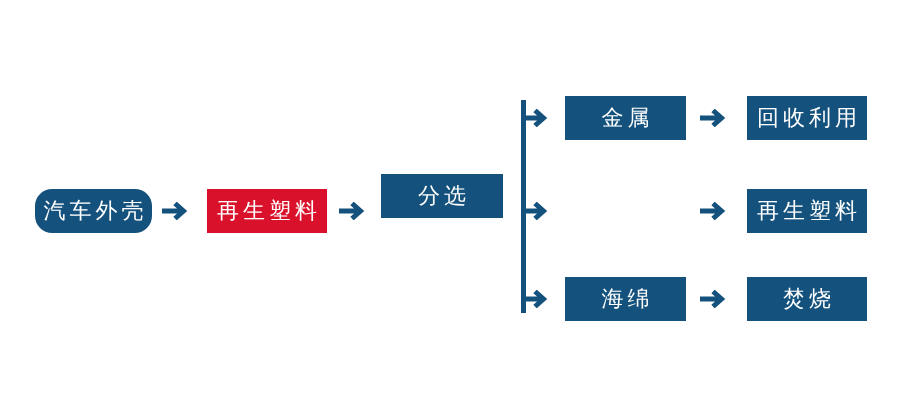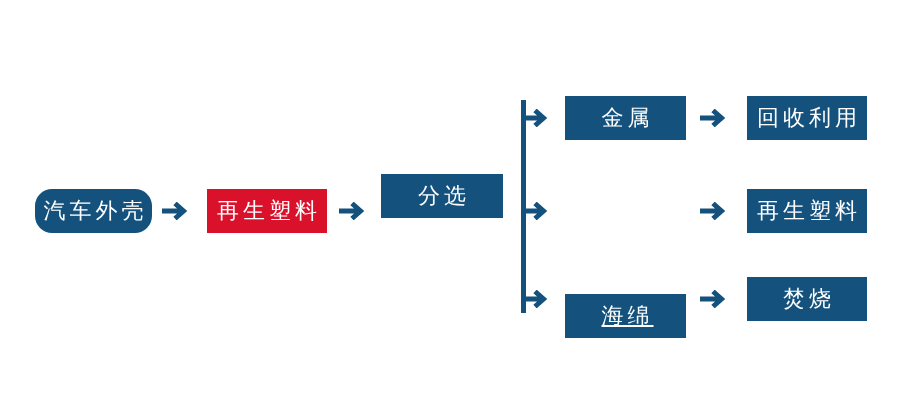--- a/index.html
+++ b/index.html
@@ -99,21 +99,21 @@
   </span>
   <div class="node" style="left:747px;top:96px;width:120px;">回收利用</div>
 
   <span class="arrow" style="left:700px;top:202px;">
     <svg width="30" height="18" viewBox="0 0 30 18">
       <path d="M0 9 H21 M13 1.5 L21.5 9 L13 16.5" fill="none" stroke="currentColor" stroke-width="5"></path>
     </svg>
   </span>
   <div class="node" style="left:747px;top:189px;width:120px;">再生塑料</div>
 
-  <div class="node" style="left:565px;top:294px;width:121px;text-decoration:underline;">海绵</div>
+  <div class="node" style="left:565px;top:277px;width:121px;">海绵</div>
   <span class="arrow" style="left:700px;top:290px;">
     <svg width="30" height="18" viewBox="0 0 30 18">
       <path d="M0 9 H21 M13 1.5 L21.5 9 L13 16.5" fill="none" stroke="currentColor" stroke-width="5"></path>
     </svg>
   </span>
   <div class="node" style="left:747px;top:277px;width:120px;">焚烧</div>
 
 </div>
 
 </body></html>

